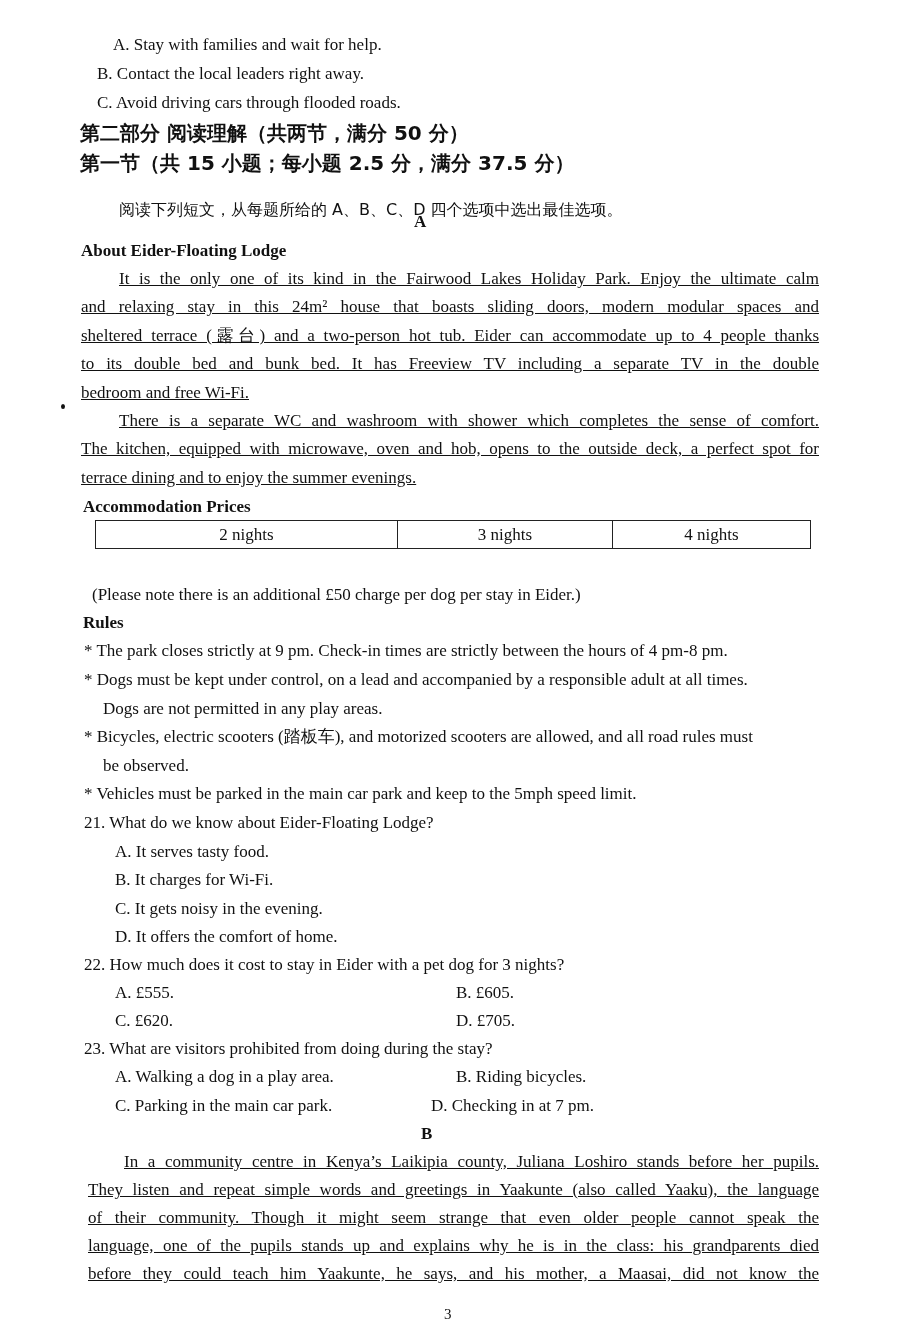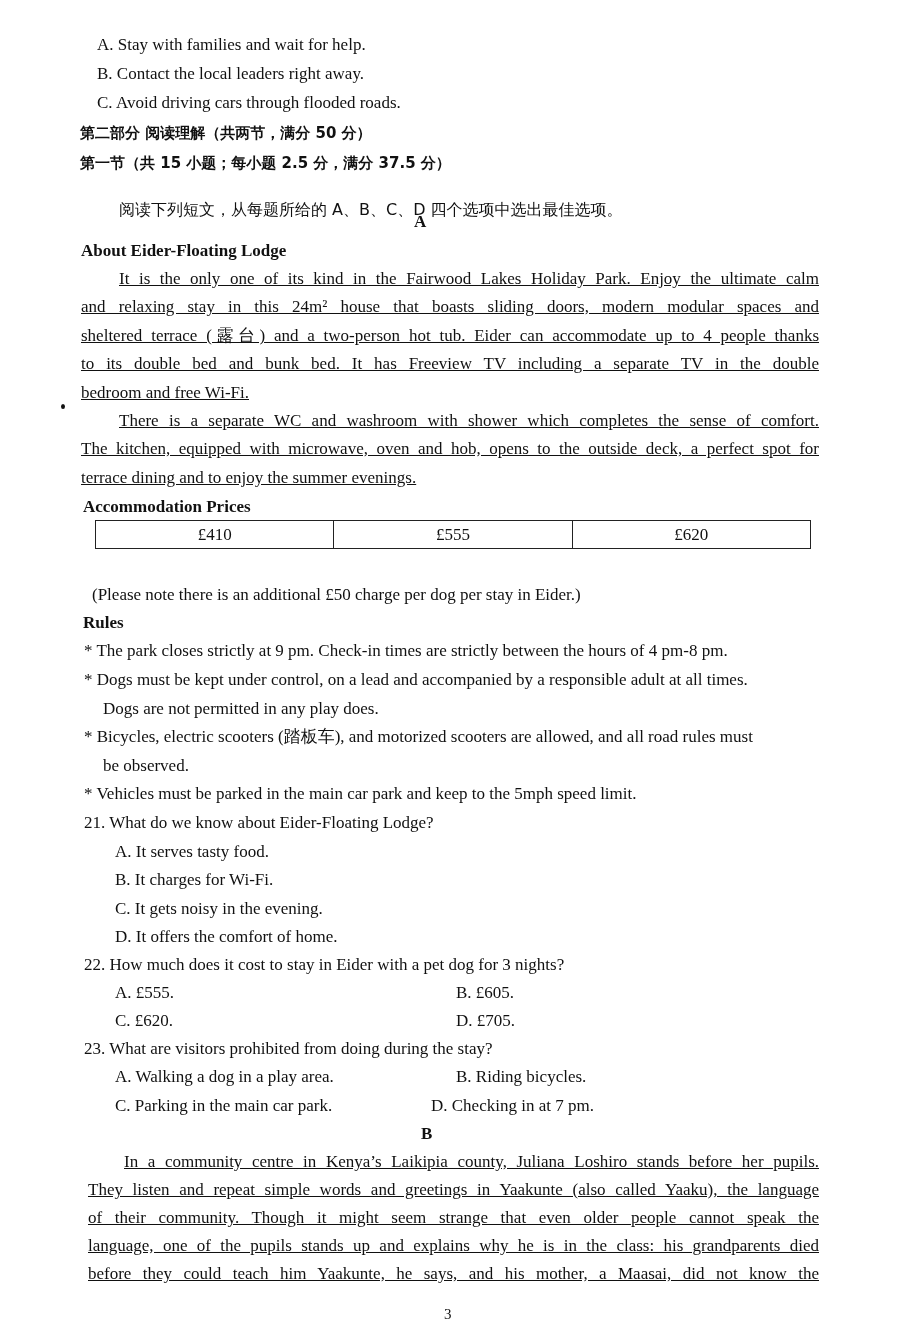--- a/index.html
+++ b/index.html
@@ -6,34 +6,34 @@
   body {
     width: 900px; height: 1334px; position: relative; overflow: hidden;
     font-family: "Liberation Serif", "DejaVu Serif", serif;
     color: #111; font-size: 17px;
   }
   .line { position: absolute; white-space: nowrap; line-height: 22px; }
   .just { position: absolute; left: 81px; width: 738px; text-align: justify; text-align-last: justify; line-height: 22px; white-space: nowrap; text-decoration: underline; }
   .just.last { text-align-last: left; }
   .bold { font-weight: bold; }
   .cjk { font-family: "DejaVu Sans", sans-serif; font-size: 16px; margin-top: 17px; }
-  .cjk-bold { font-family: "DejaVu Sans", sans-serif; font-weight: bold; font-size: 15px; }
+  .cjk-bold { font-family: "DejaVu Sans", sans-serif; font-weight: bold; font-size: 20px; }
   table.prices {
     position: absolute; left: 95px; top: 520px; width: 716px;
     border-collapse: collapse; font-size: 17px;
   }
   table.prices td {
     border: 1.5px solid #222; text-align: center; height: 27px; padding: 0;
   }
   .dot { position: absolute; left: 61px; top: 404px; width: 4px; height: 5px; background: #111; border-radius: 50%; }
 </style>
 </head>
 <body>
 
-<div class="line" style="left:97px;top:34px;">A. Stay with families and wait for help.</div>
+<div class="line" style="left:113px;top:34px;">A. Stay with families and wait for help.</div>
 <div class="line" style="left:97px;top:63px;">B. Contact the local leaders right away.</div>
 <div class="line" style="left:97px;top:92px;text-align:right;">C. Avoid driving cars through flooded roads.</div>
 
 <div class="line cjk-bold" style="left:80px;top:122px;">第二部分  阅读理解（共两节，满分 50 分）</div>
 <div class="line cjk-bold" style="left:80px;top:152px;">第一节（共 15 小题；每小题 2.5 分，满分 37.5 分）</div>
 <div class="line cjk" style="left:119px;top:182px;">阅读下列短文，从每题所给的 A、B、C、D 四个选项中选出最佳选项。</div>
 
 <div class="line bold" style="left:414px;top:211px;">A</div>
 <div class="line bold" style="left:81px;top:240px;">About Eider-Floating Lodge</div>
 
@@ -46,34 +46,34 @@
 <div class="dot"></div>
 
 <div class="just" style="left:119px;width:700px;top:410px;">There is a separate WC and washroom with shower which completes the sense of comfort.</div>
 <div class="just" style="top:438px;">The kitchen, equipped with microwave, oven and hob, opens to the outside deck, a perfect spot for</div>
 <div class="just last" style="top:467px;">terrace dining and to enjoy the summer evenings.</div>
 
 <div class="line bold" style="left:83px;top:496px;">Accommodation Prices</div>
 
 <table class="prices">
   <tbody>
-  <tr>
-    <td>£410</td>
-    <td>£555</td>
-    <td>£620</td>
+      <tr>
+    <td style="width:301px;">2 nights</td>
+    <td style="width:214px;">3 nights</td>
+    <td>4 nights</td>
   </tr>
 </tbody>
   </table>
 
 <div class="line" style="left:92px;top:584px;">(Please note there is an additional £50 charge per dog per stay in Eider.)</div>
 
 <div class="line bold" style="left:83px;top:612px;">Rules</div>
 <div class="line" style="left:84px;top:640px;">* The park closes strictly at 9 pm. Check-in times are strictly between the hours of 4 pm-8 pm.</div>
 <div class="line" style="left:84px;top:669px;">* Dogs must be kept under control, on a lead and accompanied by a responsible adult at all times.</div>
-<div class="line" style="left:103px;top:698px;">Dogs are not permitted in any play does.</div>
+<div class="line" style="left:103px;top:698px;">Dogs are not permitted in any play areas.</div>
 <div class="line" style="left:84px;top:726px;">* Bicycles, electric scooters (踏板车), and motorized scooters are allowed, and all road rules must</div>
 <div class="line" style="left:103px;top:755px;">be observed.</div>
 <div class="line" style="left:84px;top:783px;">* Vehicles must be parked in the main car park and keep to the 5mph speed limit.</div>
 
 <div class="line" style="left:84px;top:812px;">21. What do we know about Eider-Floating Lodge?</div>
 <div class="line" style="left:115px;top:841px;">A. It serves tasty food.</div>
 <div class="line" style="left:115px;top:869px;">B. It charges for Wi-Fi.</div>
 <div class="line" style="left:115px;top:898px;">C. It gets noisy in the evening.</div>
 <div class="line" style="left:115px;top:926px;">D. It offers the comfort of home.</div>
 

